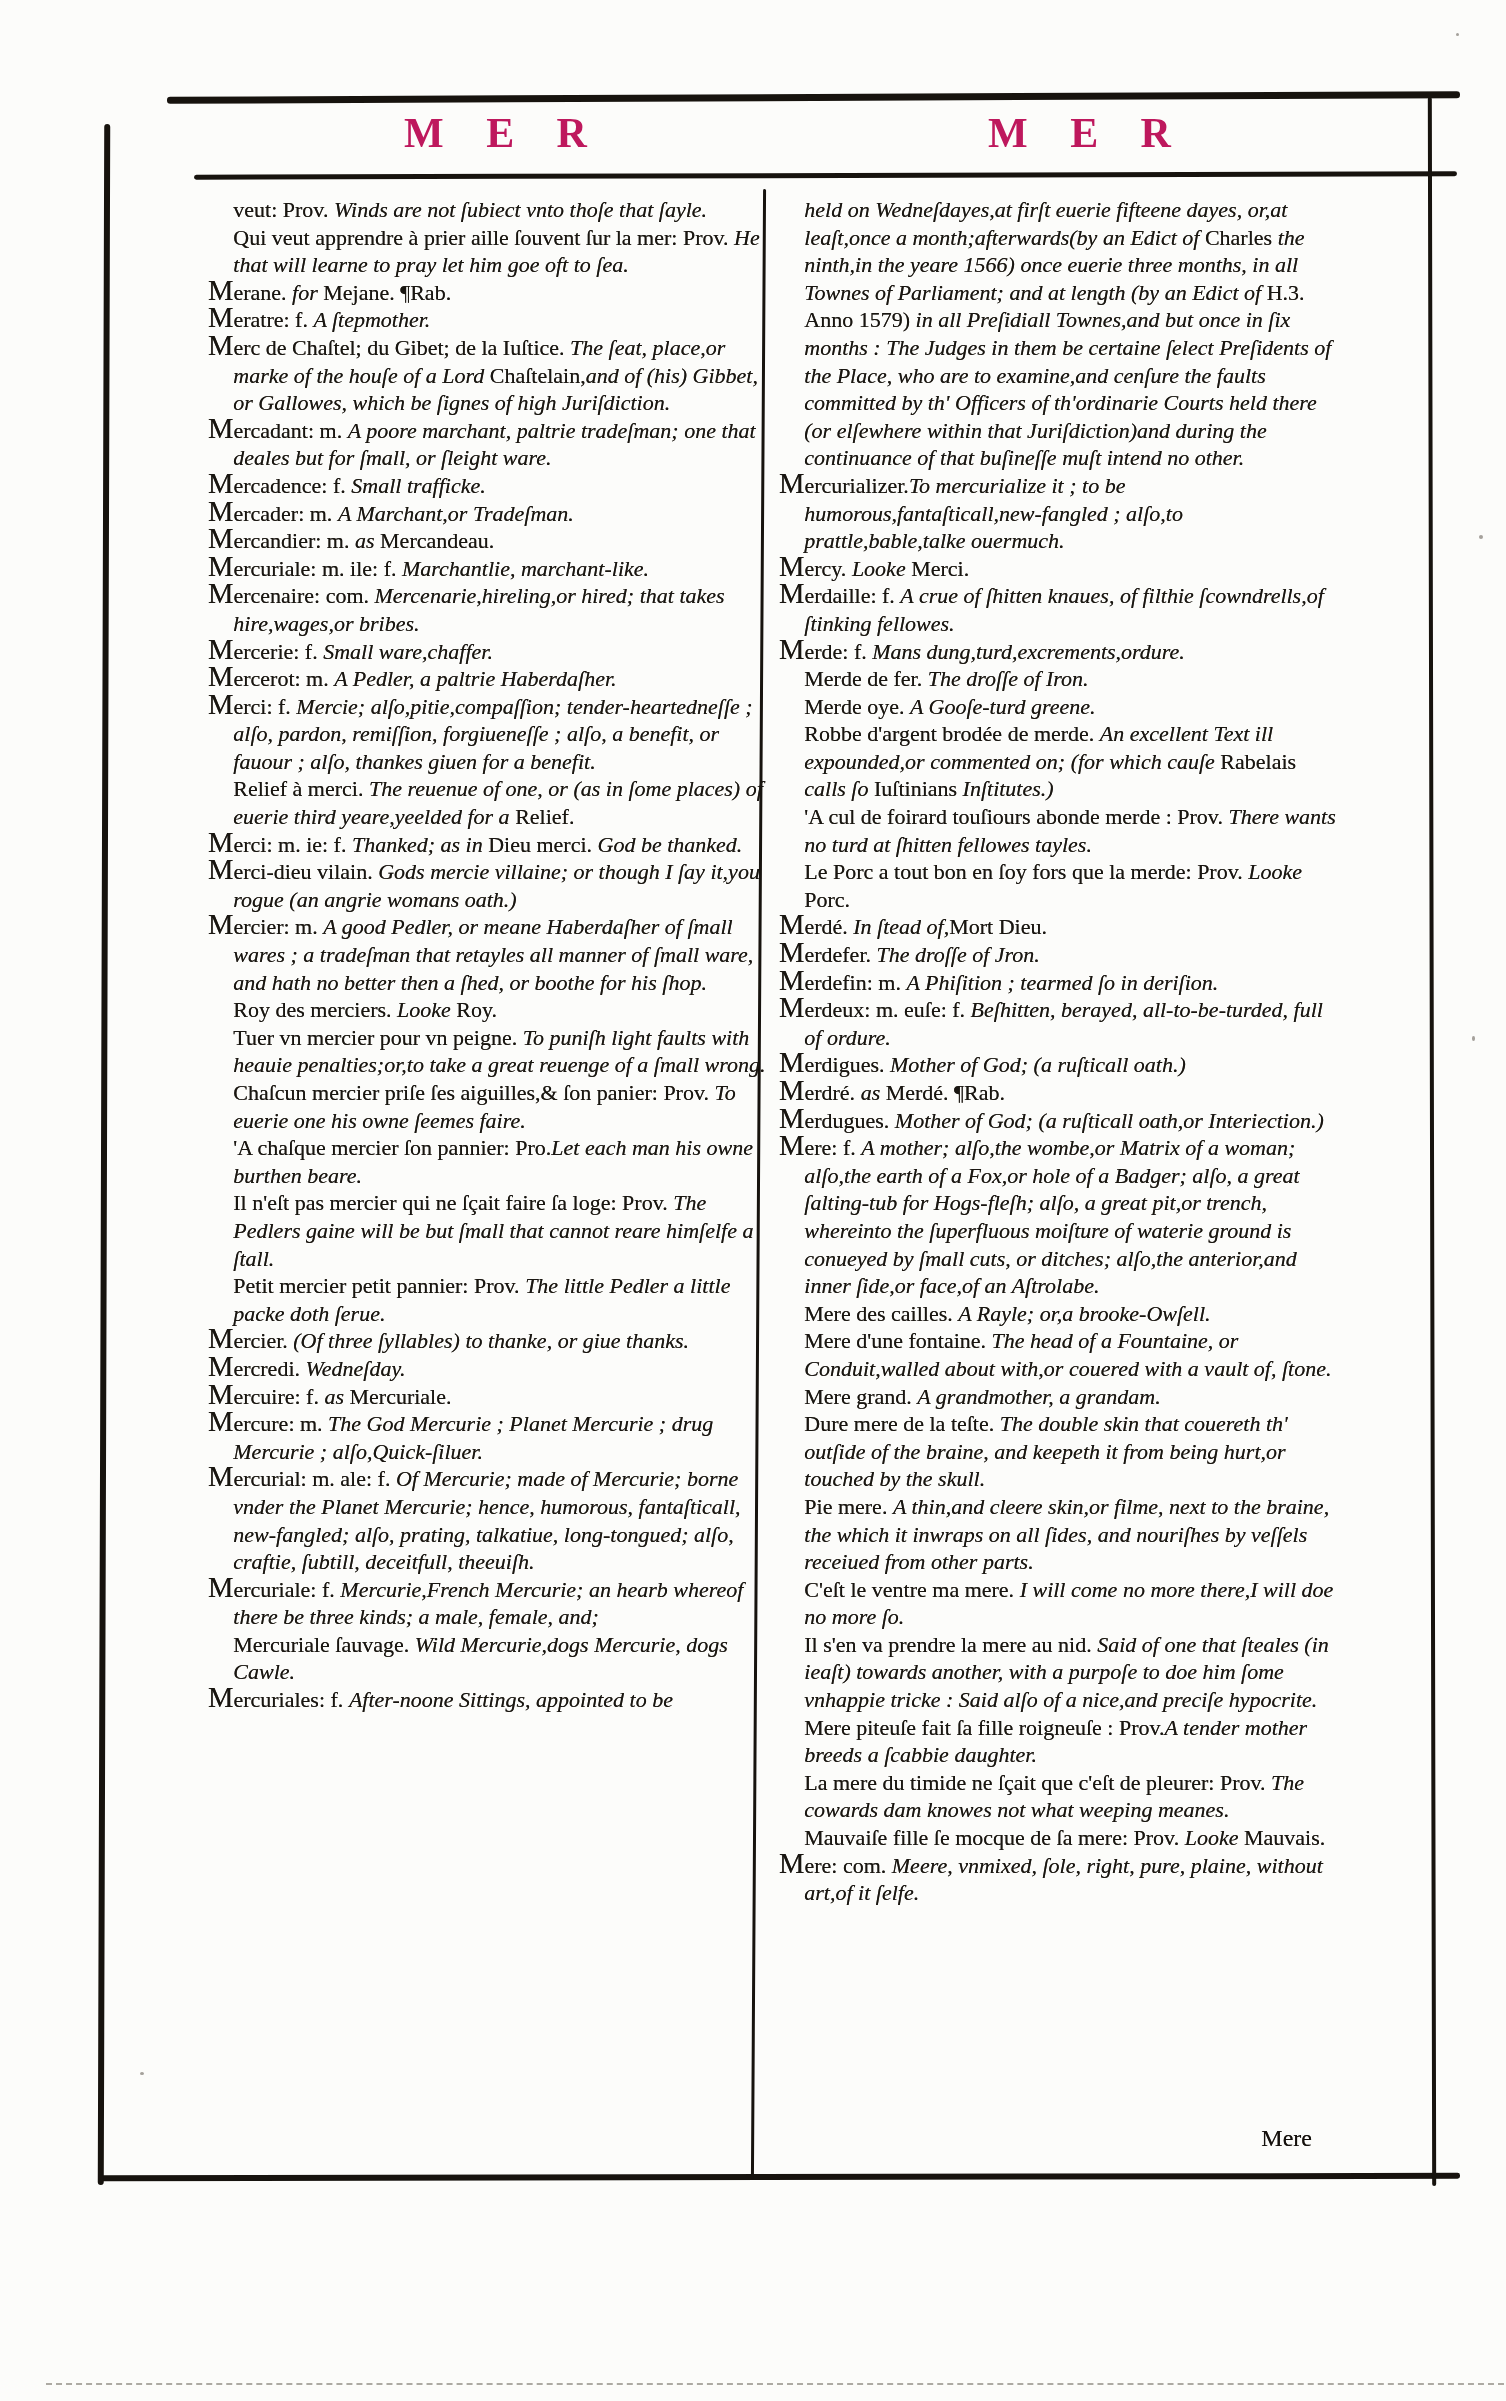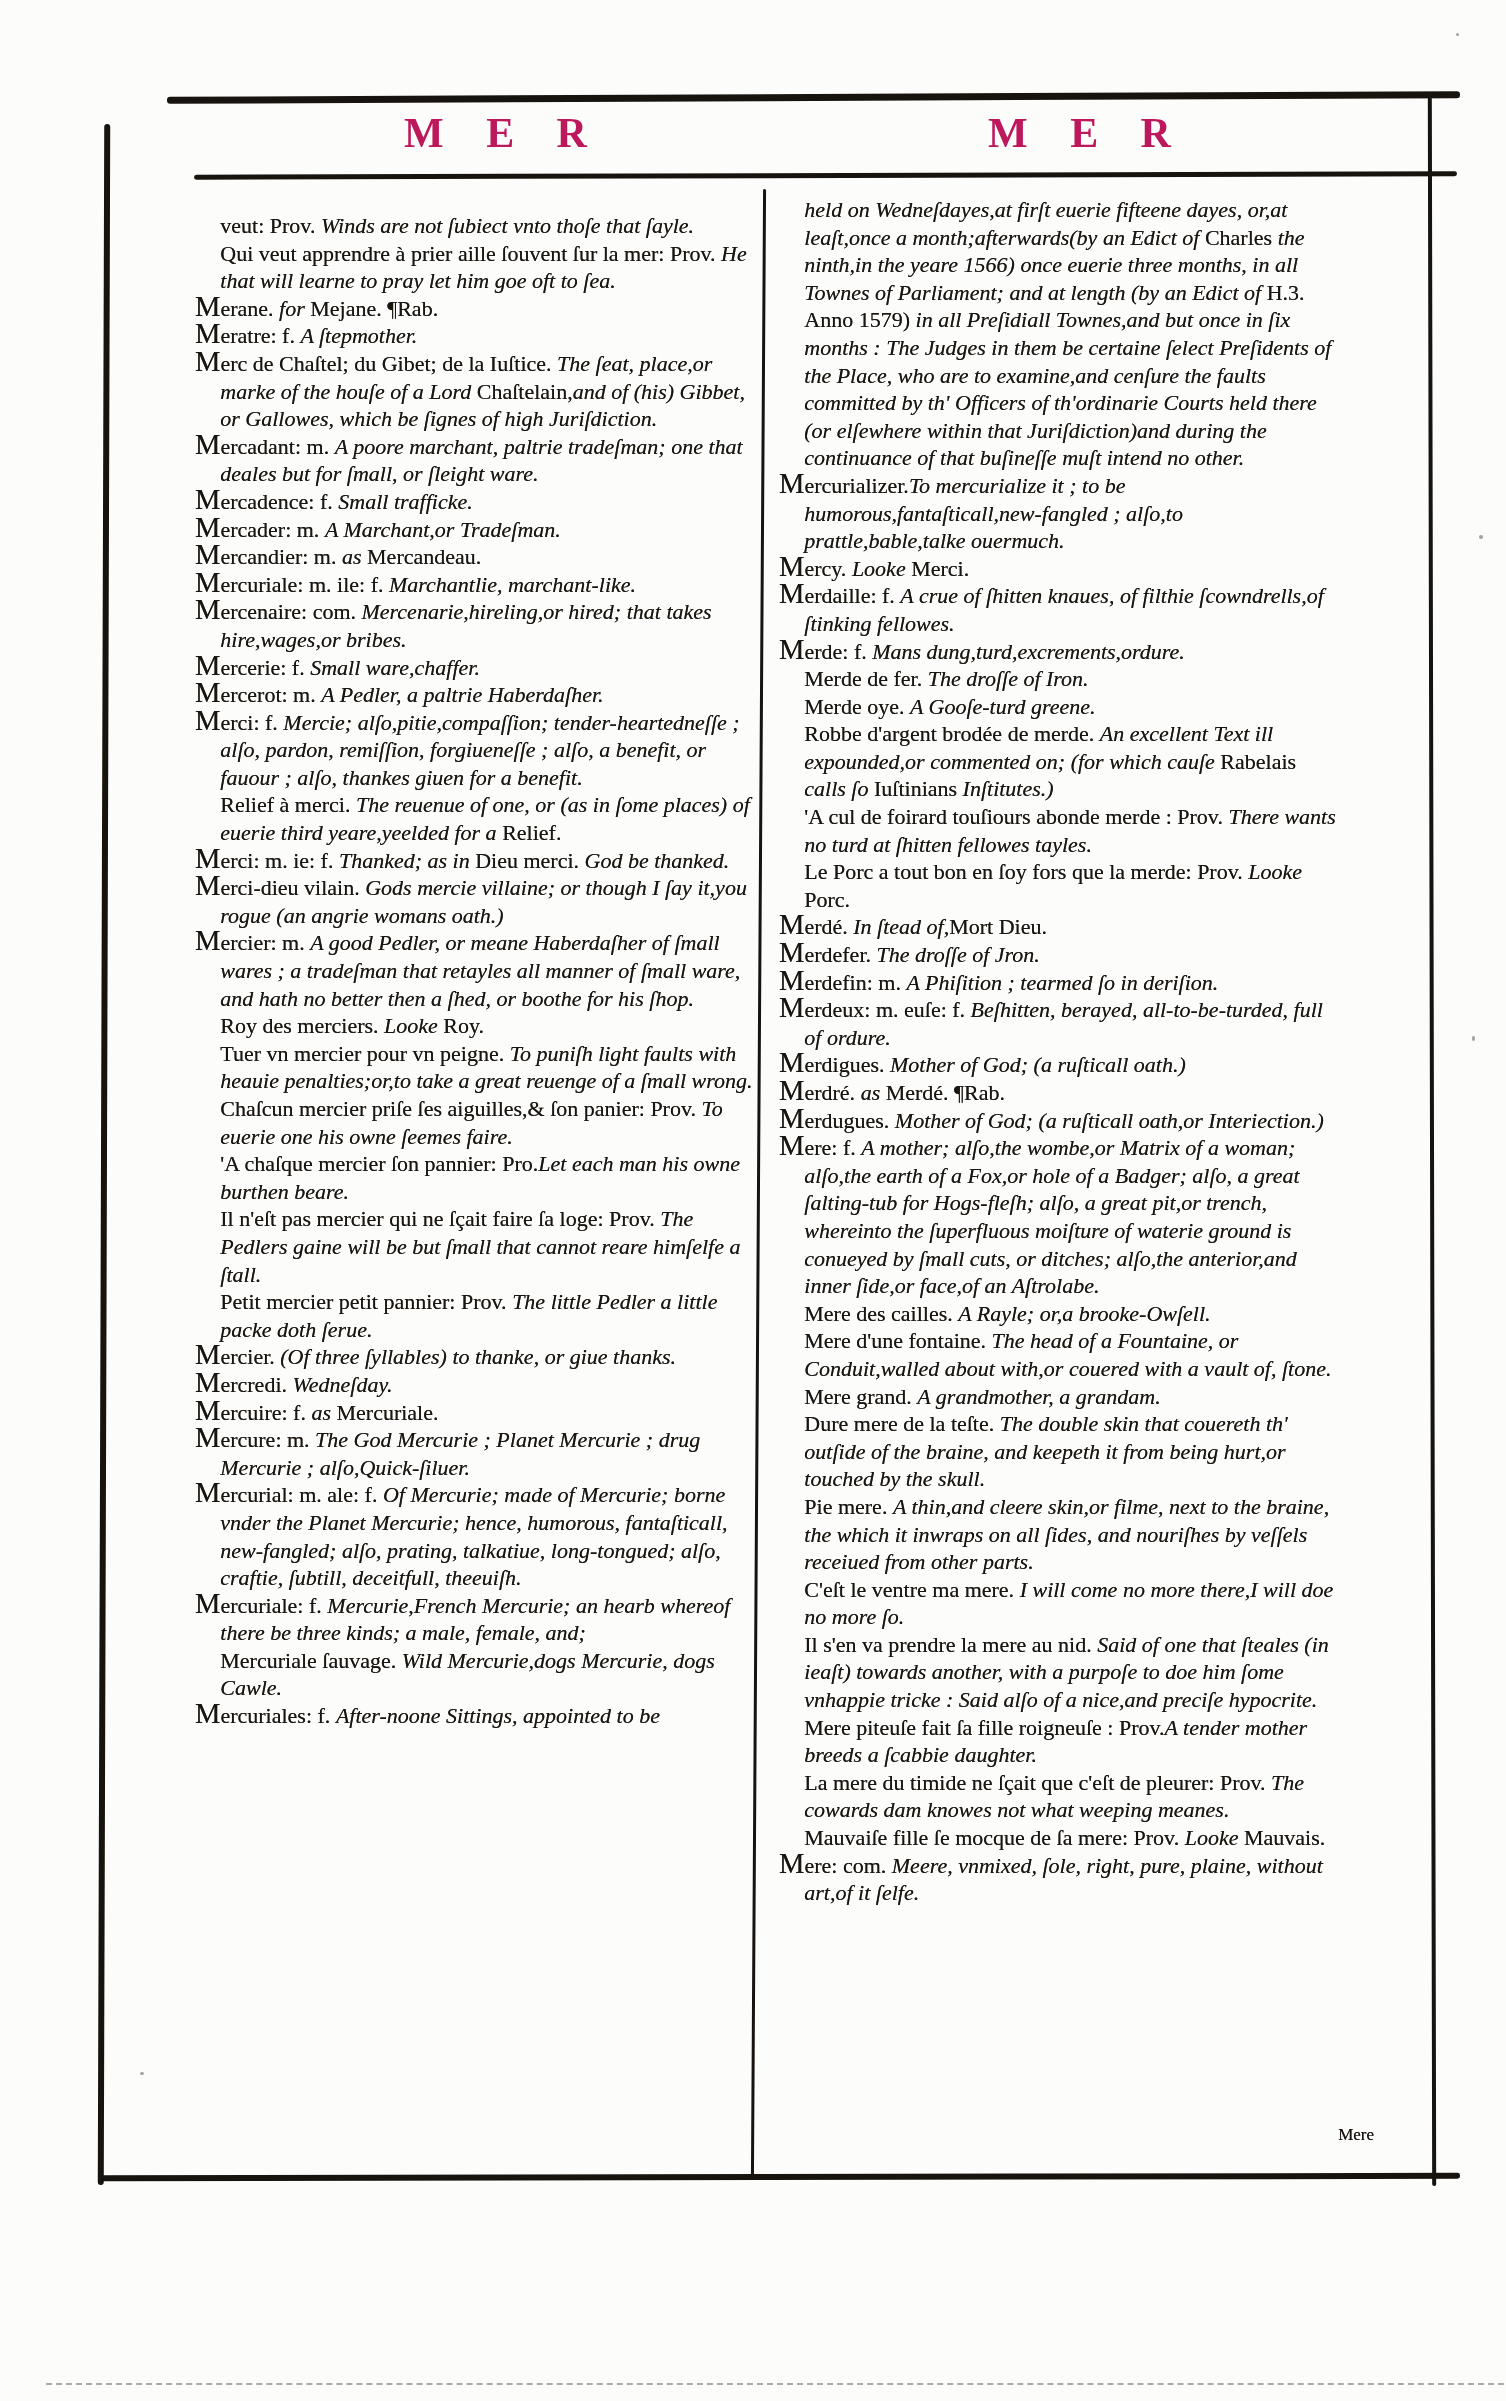--- a/index.html
+++ b/index.html
@@ -25,22 +25,22 @@
     max-height:1989px;overflow:hidden;
     text-shadow:0 0 0.5px rgba(25,18,10,0.75);
   }
   .para{margin:0;padding-left:1.15em;}
   .para.entry{text-indent:-1.15em;}
   .para.sub,.para.cont{text-indent:0;}
   p.entry::first-letter{font-size:1.3em;line-height:0.75;}
   .it{font-style:italic;}
   .ro{font-style:normal;}
   #catchword{
-    position:absolute;left:1190px;top:2125px;width:184px;
-    text-align:right;font-size:17px;color:#14100c;
+    position:absolute;left:1128px;top:2125px;width:184px;
+    text-align:right;font-size:24px;color:#14100c;
     text-shadow:0 0 0.5px rgba(25,18,10,0.75);
   }
   .speck{position:absolute;background:#5c564d;border-radius:50%;opacity:0.55;}
   #bottom-edge{
     position:absolute;left:46px;top:2383px;width:1458px;height:0;
     border-top:2.5px dashed #9a968e;opacity:0.8;
   }
 </style>
 </head>
 <body>
@@ -50,21 +50,21 @@
   <div class="rule" style="left:167px;top:94px;width:1293px;height:6.7px;transform:rotate(-0.25deg);border-radius:3.3px;"></div>
   <div class="rule" style="left:194px;top:173px;width:1263px;height:5px;transform:rotate(-0.15deg);border-radius:2.5px;"></div>
   <div class="rule" style="left:100px;top:2174px;width:1360px;height:5.8px;transform:rotate(-0.1deg);border-radius:2.5px;"></div>
   <div class="vrule" style="left:101px;top:124px;width:5.8px;height:2061px;transform:rotate(0.18deg);border-radius:3.3px;"></div>
   <div class="vrule" style="left:1430px;top:97px;width:4.2px;height:2089px;transform:rotate(-0.12deg);border-radius:2.5px;"></div>
   <div class="vrule" style="left:757px;top:189px;width:3.3px;height:1990px;transform:rotate(0.35deg);border-radius:1.7px;"></div>
 
   <div class="runhead" style="left:328px;">M E R</div>
   <div class="runhead" style="left:912px;">M E R</div>
 
-  <div class="col" id="col-left" style="left:195px;margin-top:16px;">
+  <div class="col" id="col-left" style="left:208px;">
       <p class="para cont"><span class="ro">veut: Prov. </span><span class="it">Winds are not ſubiect vnto thoſe that ſayle.</span></p>
       <p class="para cont"><span class="ro">Qui veut apprendre à prier aille ſouvent ſur la mer: Prov. </span><span class="it">He that will learne to pray let him goe oft to ſea.</span></p>
       <p class="para entry"><span class="ro">Merane. </span><span class="it">for </span><span class="ro">Mejane. ¶Rab.</span></p>
       <p class="para entry"><span class="ro">Meratre: f. </span><span class="it">A ſtepmother.</span></p>
       <p class="para entry"><span class="ro">Merc de Chaſtel; du Gibet; de la Iuſtice. </span><span class="it">The ſeat, place,or marke of the houſe of a Lord </span><span class="ro">Chaſtelain,</span><span class="it">and of (his) Gibbet, or Gallowes, which be ſignes of high Juriſdiction.</span></p>
       <p class="para entry"><span class="ro">Mercadant: m. </span><span class="it">A poore marchant, paltrie tradeſman; one that deales but for ſmall, or ſleight ware.</span></p>
       <p class="para entry"><span class="ro">Mercadence: f. </span><span class="it">Small trafficke.</span></p>
       <p class="para entry"><span class="ro">Mercader: m. </span><span class="it">A Marchant,or Tradeſman.</span></p>
       <p class="para entry"><span class="ro">Mercandier: m. </span><span class="it">as </span><span class="ro">Mercandeau.</span></p>
       <p class="para entry"><span class="ro">Mercuriale: m. ile: f. </span><span class="it">Marchantlie, marchant-like.</span></p>

